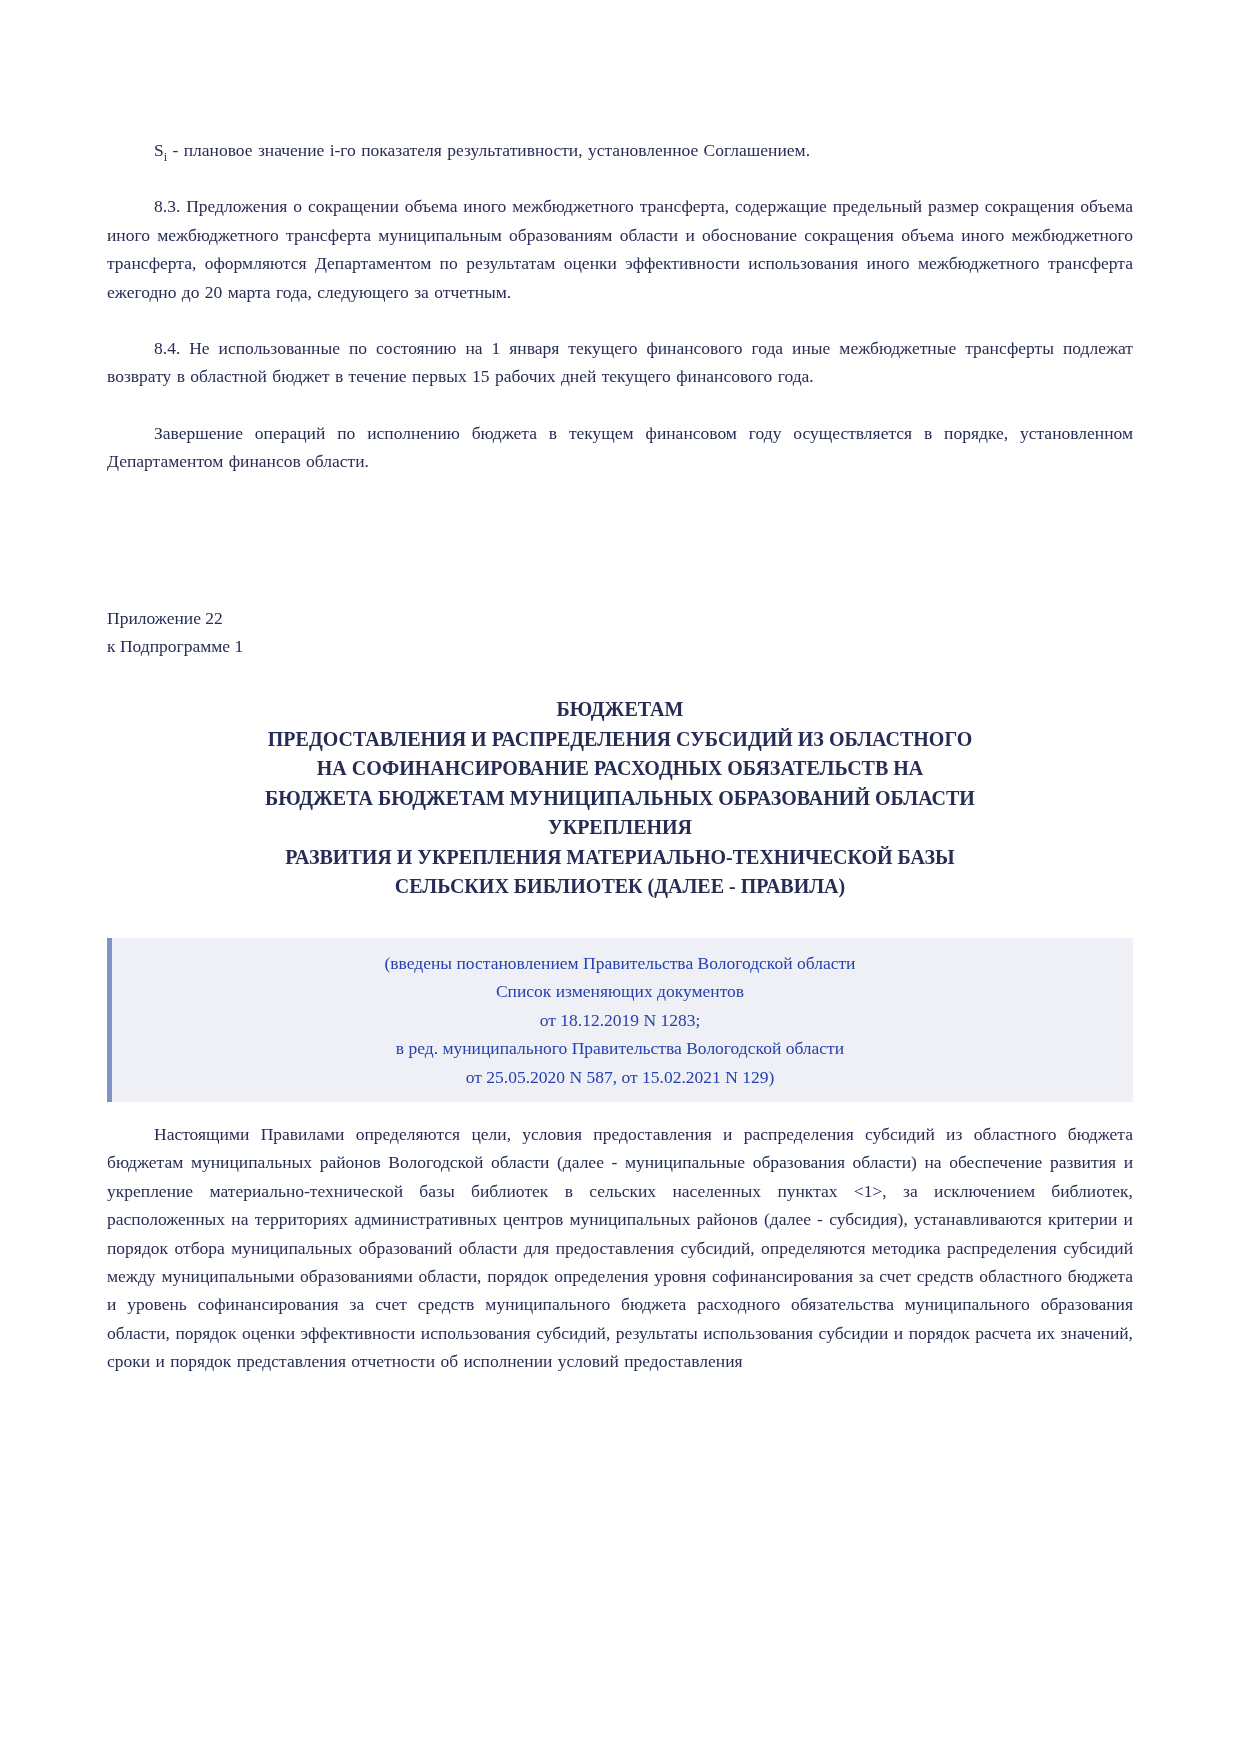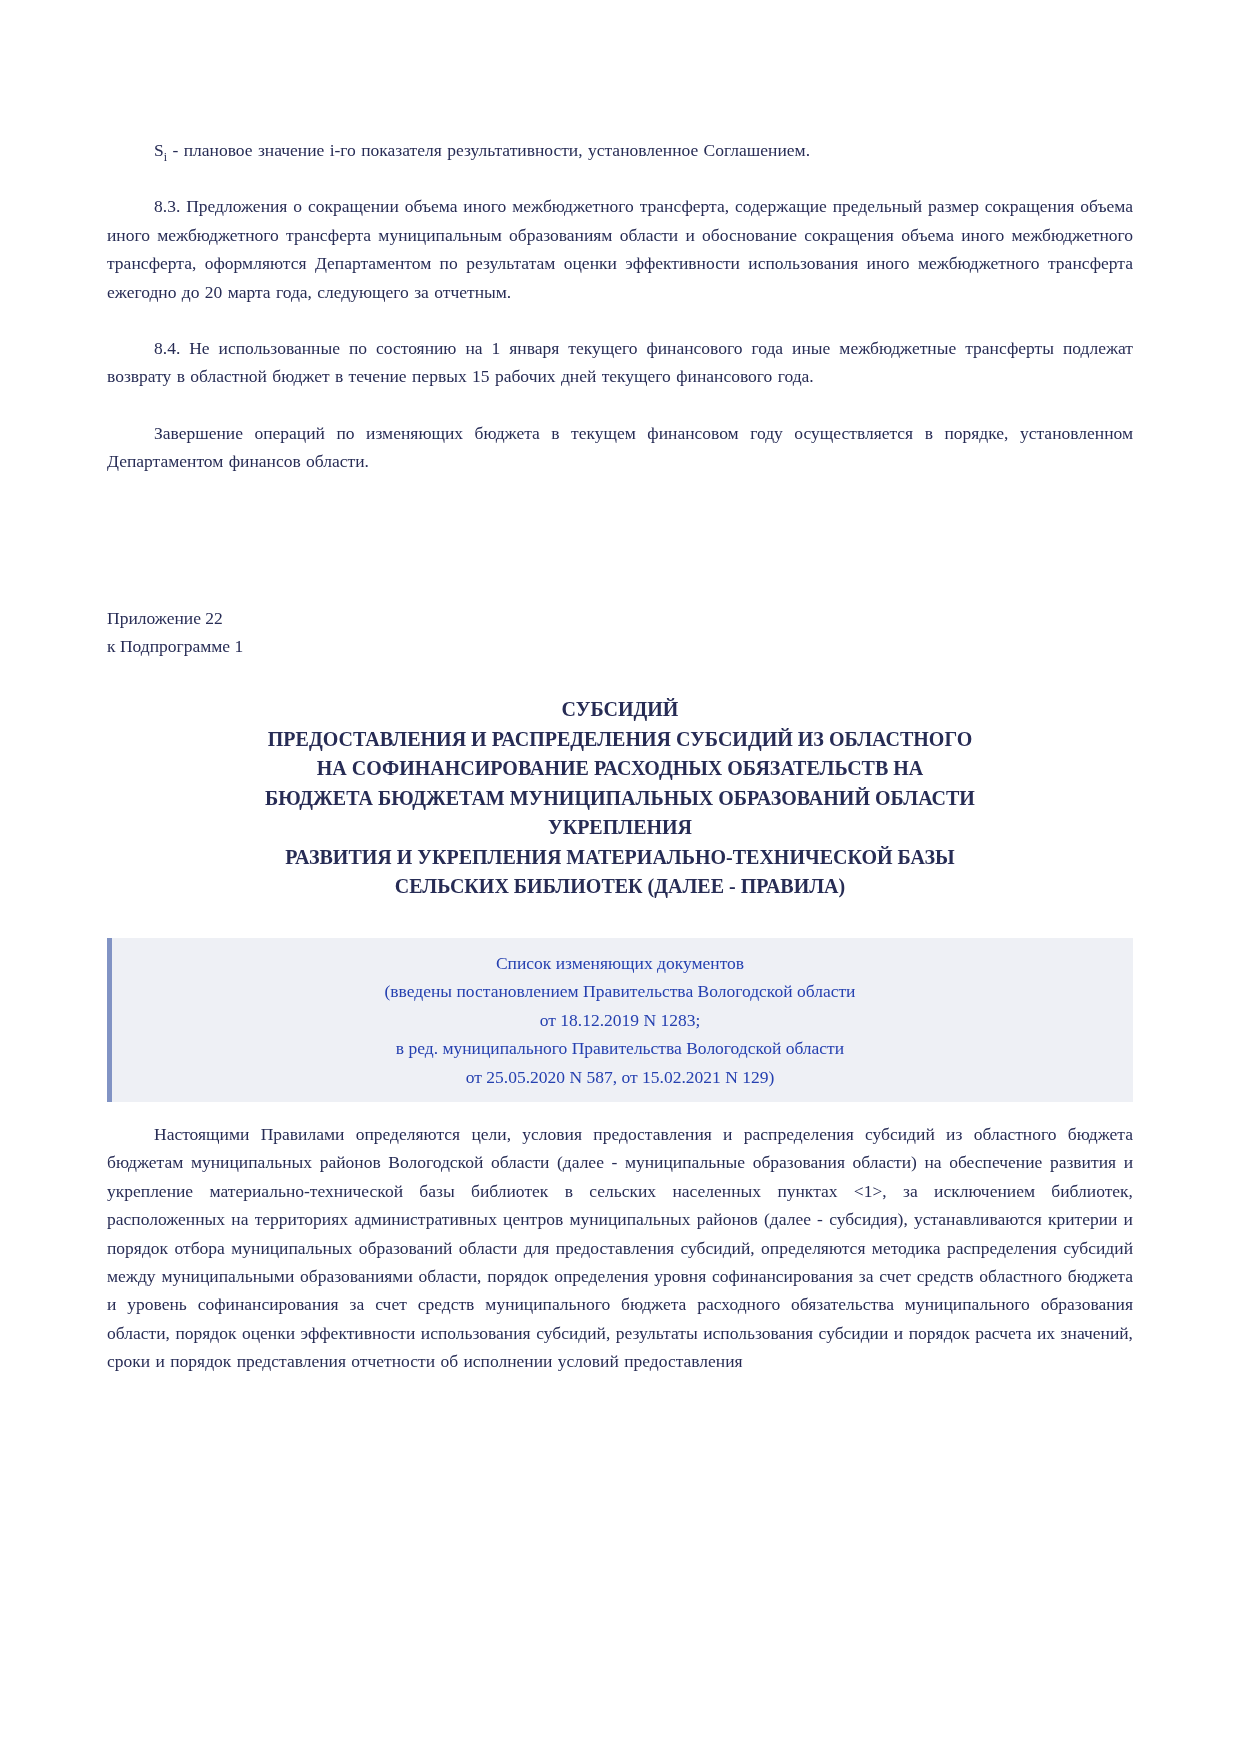--- a/index.html
+++ b/index.html
@@ -64,40 +64,40 @@
 <body>
 
 <div class="page">
 
   <p class="para"><span>S</span><sub>i</sub><span> - плановое значение i-го показателя результативности, установленное Соглашением.</span></p>
 
   <p class="para">8.3. Предложения о сокращении объема иного межбюджетного трансферта, содержащие предельный размер сокращения объема иного межбюджетного трансферта муниципальным образованиям области и обоснование сокращения объема иного межбюджетного трансферта, оформляются Департаментом по результатам оценки эффективности использования иного межбюджетного трансферта ежегодно до 20 марта года, следующего за отчетным.</p>
 
   <p class="para">8.4. Не использованные по состоянию на 1 января текущего финансового года иные межбюджетные трансферты подлежат возврату в областной бюджет в течение первых 15 рабочих дней текущего финансового года.</p>
 
-  <p class="para">Завершение операций по изменяющих бюджета в текущем финансовом году осуществляется в порядке, установленном Департаментом финансов области.</p>
+  <p class="para">Завершение операций по исполнению бюджета в текущем финансовом году осуществляется в порядке, установленном Департаментом финансов области.</p>
 
   <div class="appendix">
     <div>Приложение 22</div>
     <div>к Подпрограмме 1</div>
   </div>
 
   <div class="doc-title">
-    <div>СУБСИДИЙ</div>
+    <div>БЮДЖЕТАМ</div>
     <div>ПРЕДОСТАВЛЕНИЯ И РАСПРЕДЕЛЕНИЯ СУБСИДИЙ ИЗ ОБЛАСТНОГО</div>
     <div>НА СОФИНАНСИРОВАНИЕ РАСХОДНЫХ ОБЯЗАТЕЛЬСТВ НА</div>
     <div>БЮДЖЕТА БЮДЖЕТАМ МУНИЦИПАЛЬНЫХ ОБРАЗОВАНИЙ ОБЛАСТИ</div>
     <div>УКРЕПЛЕНИЯ</div>
     <div>РАЗВИТИЯ И УКРЕПЛЕНИЯ МАТЕРИАЛЬНО-ТЕХНИЧЕСКОЙ БАЗЫ</div>
     <div>СЕЛЬСКИХ БИБЛИОТЕК (ДАЛЕЕ - ПРАВИЛА)</div>
   </div>
 
   <div class="amendments-box">
+    <div>(введены постановлением Правительства Вологодской области</div>
     <div>Список изменяющих документов</div>
-    <div>(введены постановлением Правительства Вологодской области</div>
     <div>от 18.12.2019 N 1283;</div>
     <div>в ред. муниципального Правительства Вологодской области</div>
     <div>от 25.05.2020 N 587, от 15.02.2021 N 129)</div>
   </div>
 
   <p class="para intro">Настоящими Правилами определяются цели, условия предоставления и распределения субсидий из областного бюджета бюджетам муниципальных районов Вологодской области (далее - муниципальные образования области) на обеспечение развития и укрепление материально-технической базы библиотек в сельских населенных пунктах &lt;1&gt;, за исключением библиотек, расположенных на территориях административных центров муниципальных районов (далее - субсидия), устанавливаются критерии и порядок отбора муниципальных образований области для предоставления субсидий, определяются методика распределения субсидий между муниципальными образованиями области, порядок определения уровня софинансирования за счет средств областного бюджета и уровень софинансирования за счет средств муниципального бюджета расходного обязательства муниципального образования области, порядок оценки эффективности использования субсидий, результаты использования субсидии и порядок расчета их значений, сроки и порядок представления отчетности об исполнении условий предоставления</p>
 
 </div>
 
 </body></html>

